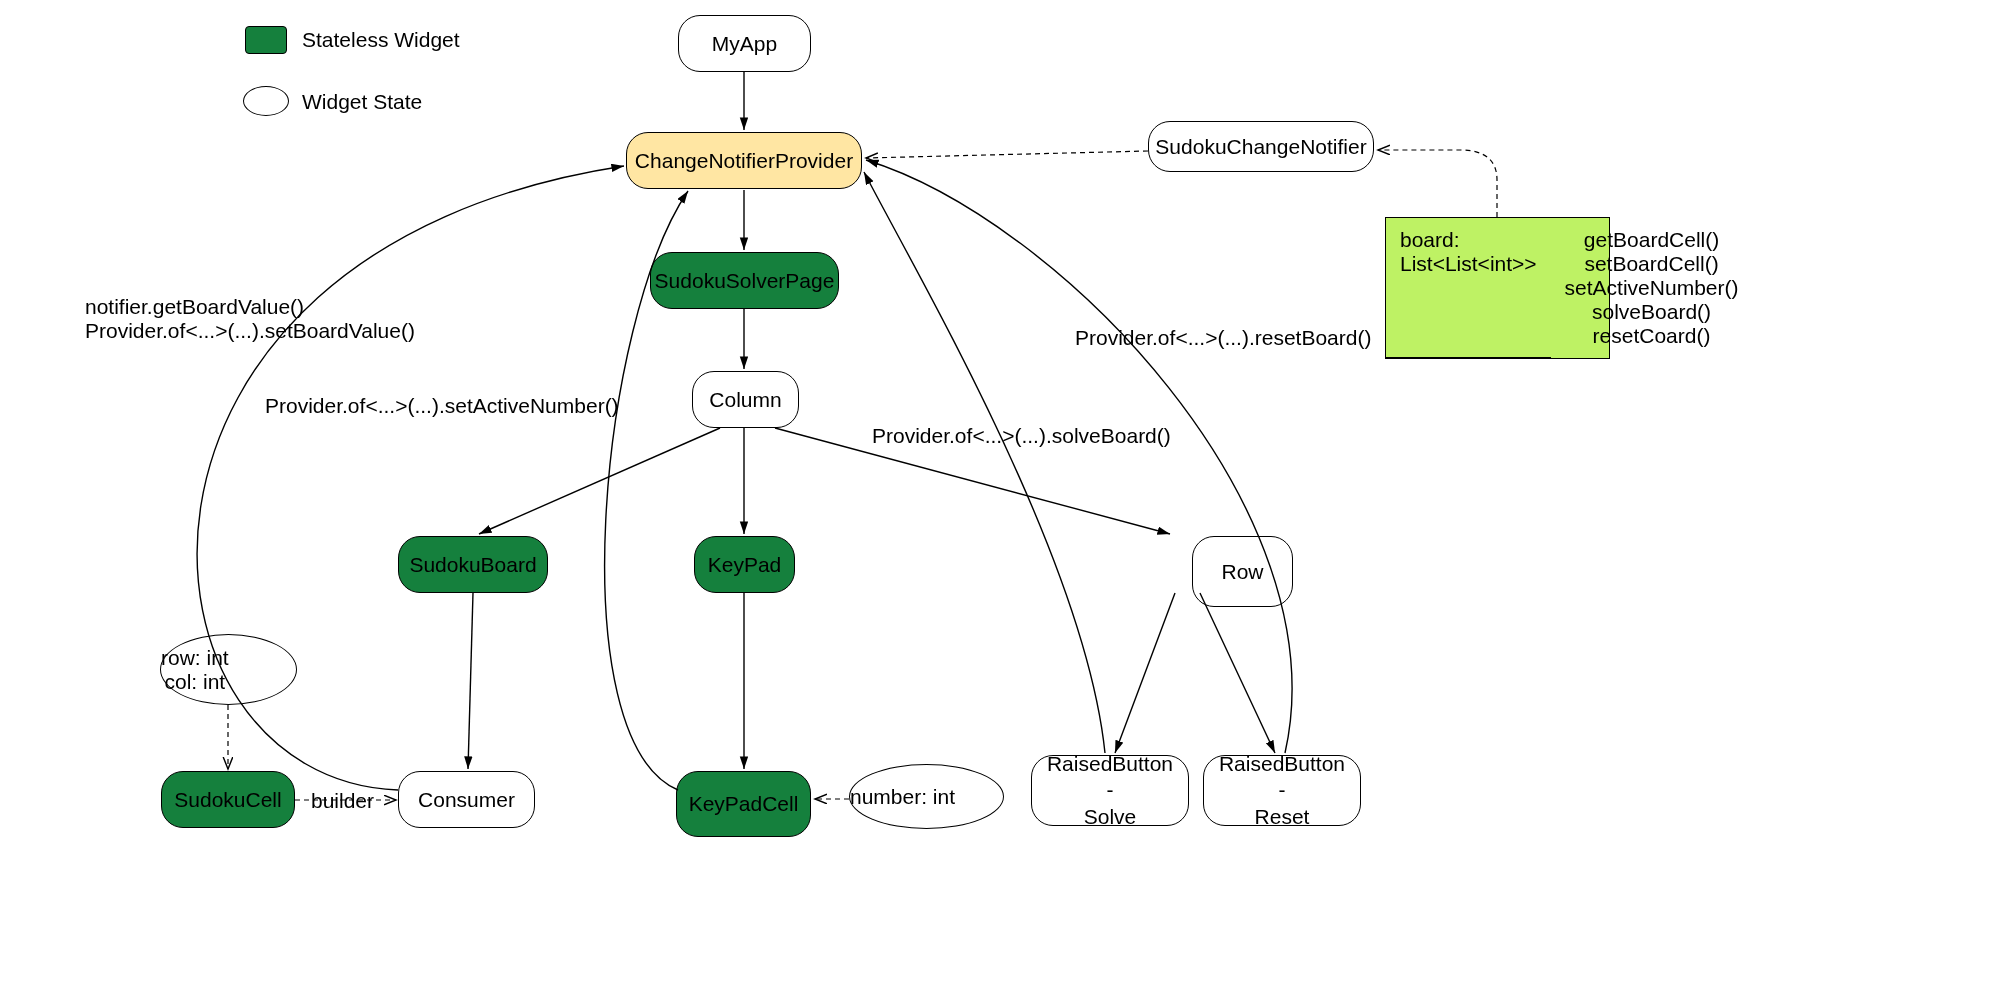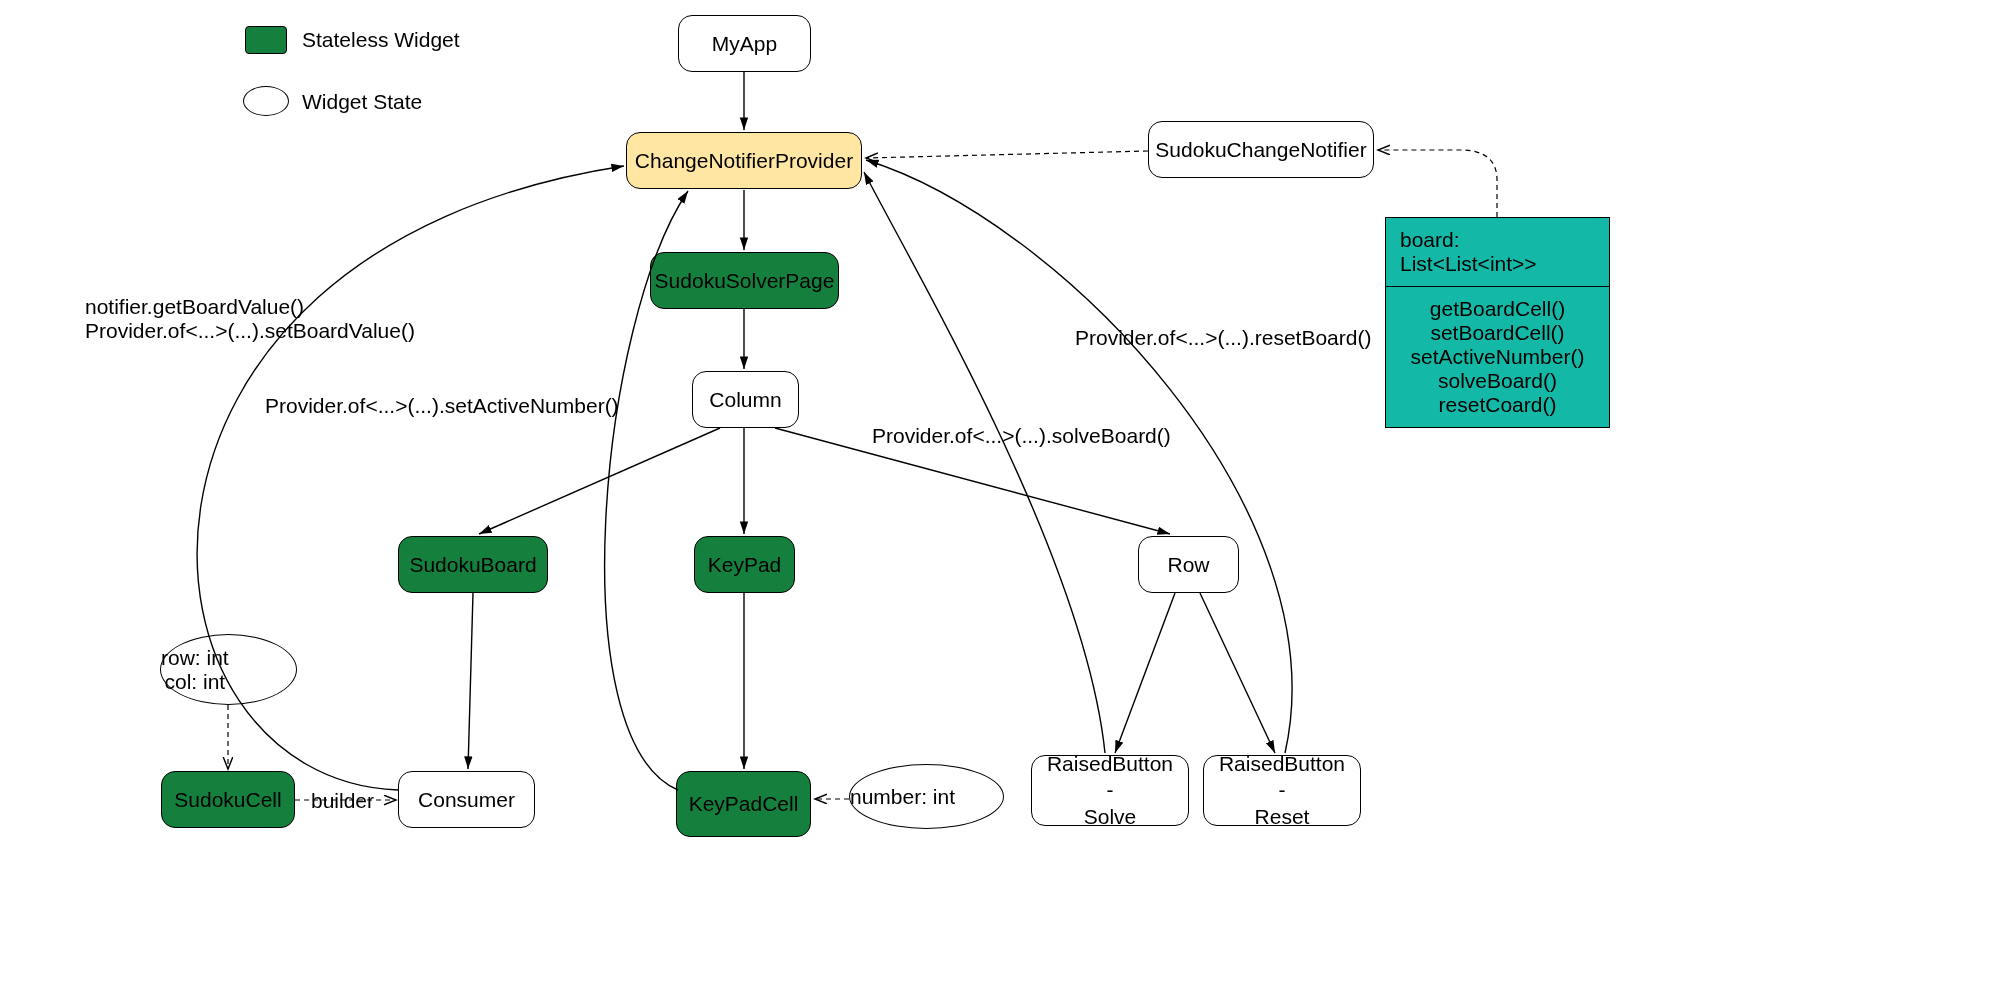--- a/index.html
+++ b/index.html
@@ -9,21 +9,21 @@
     height: 993px;
     background: #ffffff;
     font-family: Arial, Helvetica, sans-serif;
     font-size: 21px;
     color: #000;
     position: relative;
   }
   .node {
     position: absolute;
     border: 1px solid #000;
-    border-radius: 14px;
+    border-radius: 22px;
     background: #ffffff;
     display: flex;
     align-items: center;
     justify-content: center;
     text-align: center;
     box-sizing: border-box;
     padding: 6px 16px;
   }
   .node.multi {
     white-space: pre-line;
@@ -54,24 +54,24 @@
     border: 1px solid #000;
     border-radius: 50%;
     box-sizing: border-box;
   }
   .legend-label {
     position: absolute;
   }
   .class-box {
     position: absolute;
     border: 1px solid #000;
-    background: #14b8a6;
+    background: #bef264;
     box-sizing: border-box;
     display: flex;
-    flex-direction: column;
+    flex-direction: row;
   }
   .class-row {
     border-bottom: 1px solid #000;
     padding: 10px 14px;
     white-space: pre-line;
   }
   .class-row:last-child { border-bottom: none; }
   .edge-label {
     position: absolute;
     font-size: 21px;
@@ -93,36 +93,36 @@
 <div class="legend-label" style="left:302px; top:28px;">Stateless Widget</div>
 <div class="legend-swatch-ellipse" style="left:243px; top:86px; width:46px; height:30px;"></div>
 <div class="legend-label" style="left:302px; top:90px;">Widget State</div>
 
 <div class="node" style="left:678px; top:15px; width:133px; height:57px;">
     <span>MyApp</span>
   </div>
 <div class="node yellow" style="left:626px; top:132px; width:236px; height:57px;">
     <span>ChangeNotifierProvider</span>
   </div>
-<div class="node" style="left:1148px; top:121px; width:226px; height:57px;">
+<div class="node" style="left:1148px; top:121px; width:226px; height:51px;">
     <span>SudokuChangeNotifier</span>
   </div>
 <div class="node green" style="left:650px; top:252px; width:189px; height:57px;">
     <span>SudokuSolverPage</span>
   </div>
 <div class="node" style="left:692px; top:371px; width:107px; height:57px;">
     <span>Column</span>
   </div>
 <div class="node green" style="left:398px; top:536px; width:150px; height:57px;">
     <span>SudokuBoard</span>
   </div>
 <div class="node green" style="left:694px; top:536px; width:101px; height:57px;">
     <span>KeyPad</span>
   </div>
-<div class="node" style="left:1138px; top:536px; width:101px; height:57px;">
+<div class="node" style="left:1192px; top:536px; width:101px; height:71px;">
     <span>Row</span>
   </div>
 <div class="node" style="left:398px; top:771px; width:137px; height:57px;">
     <span>Consumer</span>
   </div>
 <div class="node green" style="left:161px; top:771px; width:134px; height:57px;">
     <span>SudokuCell</span>
   </div>
 <div class="node green" style="left:676px; top:771px; width:135px; height:66px;">
     <span>KeyPadCell</span>

